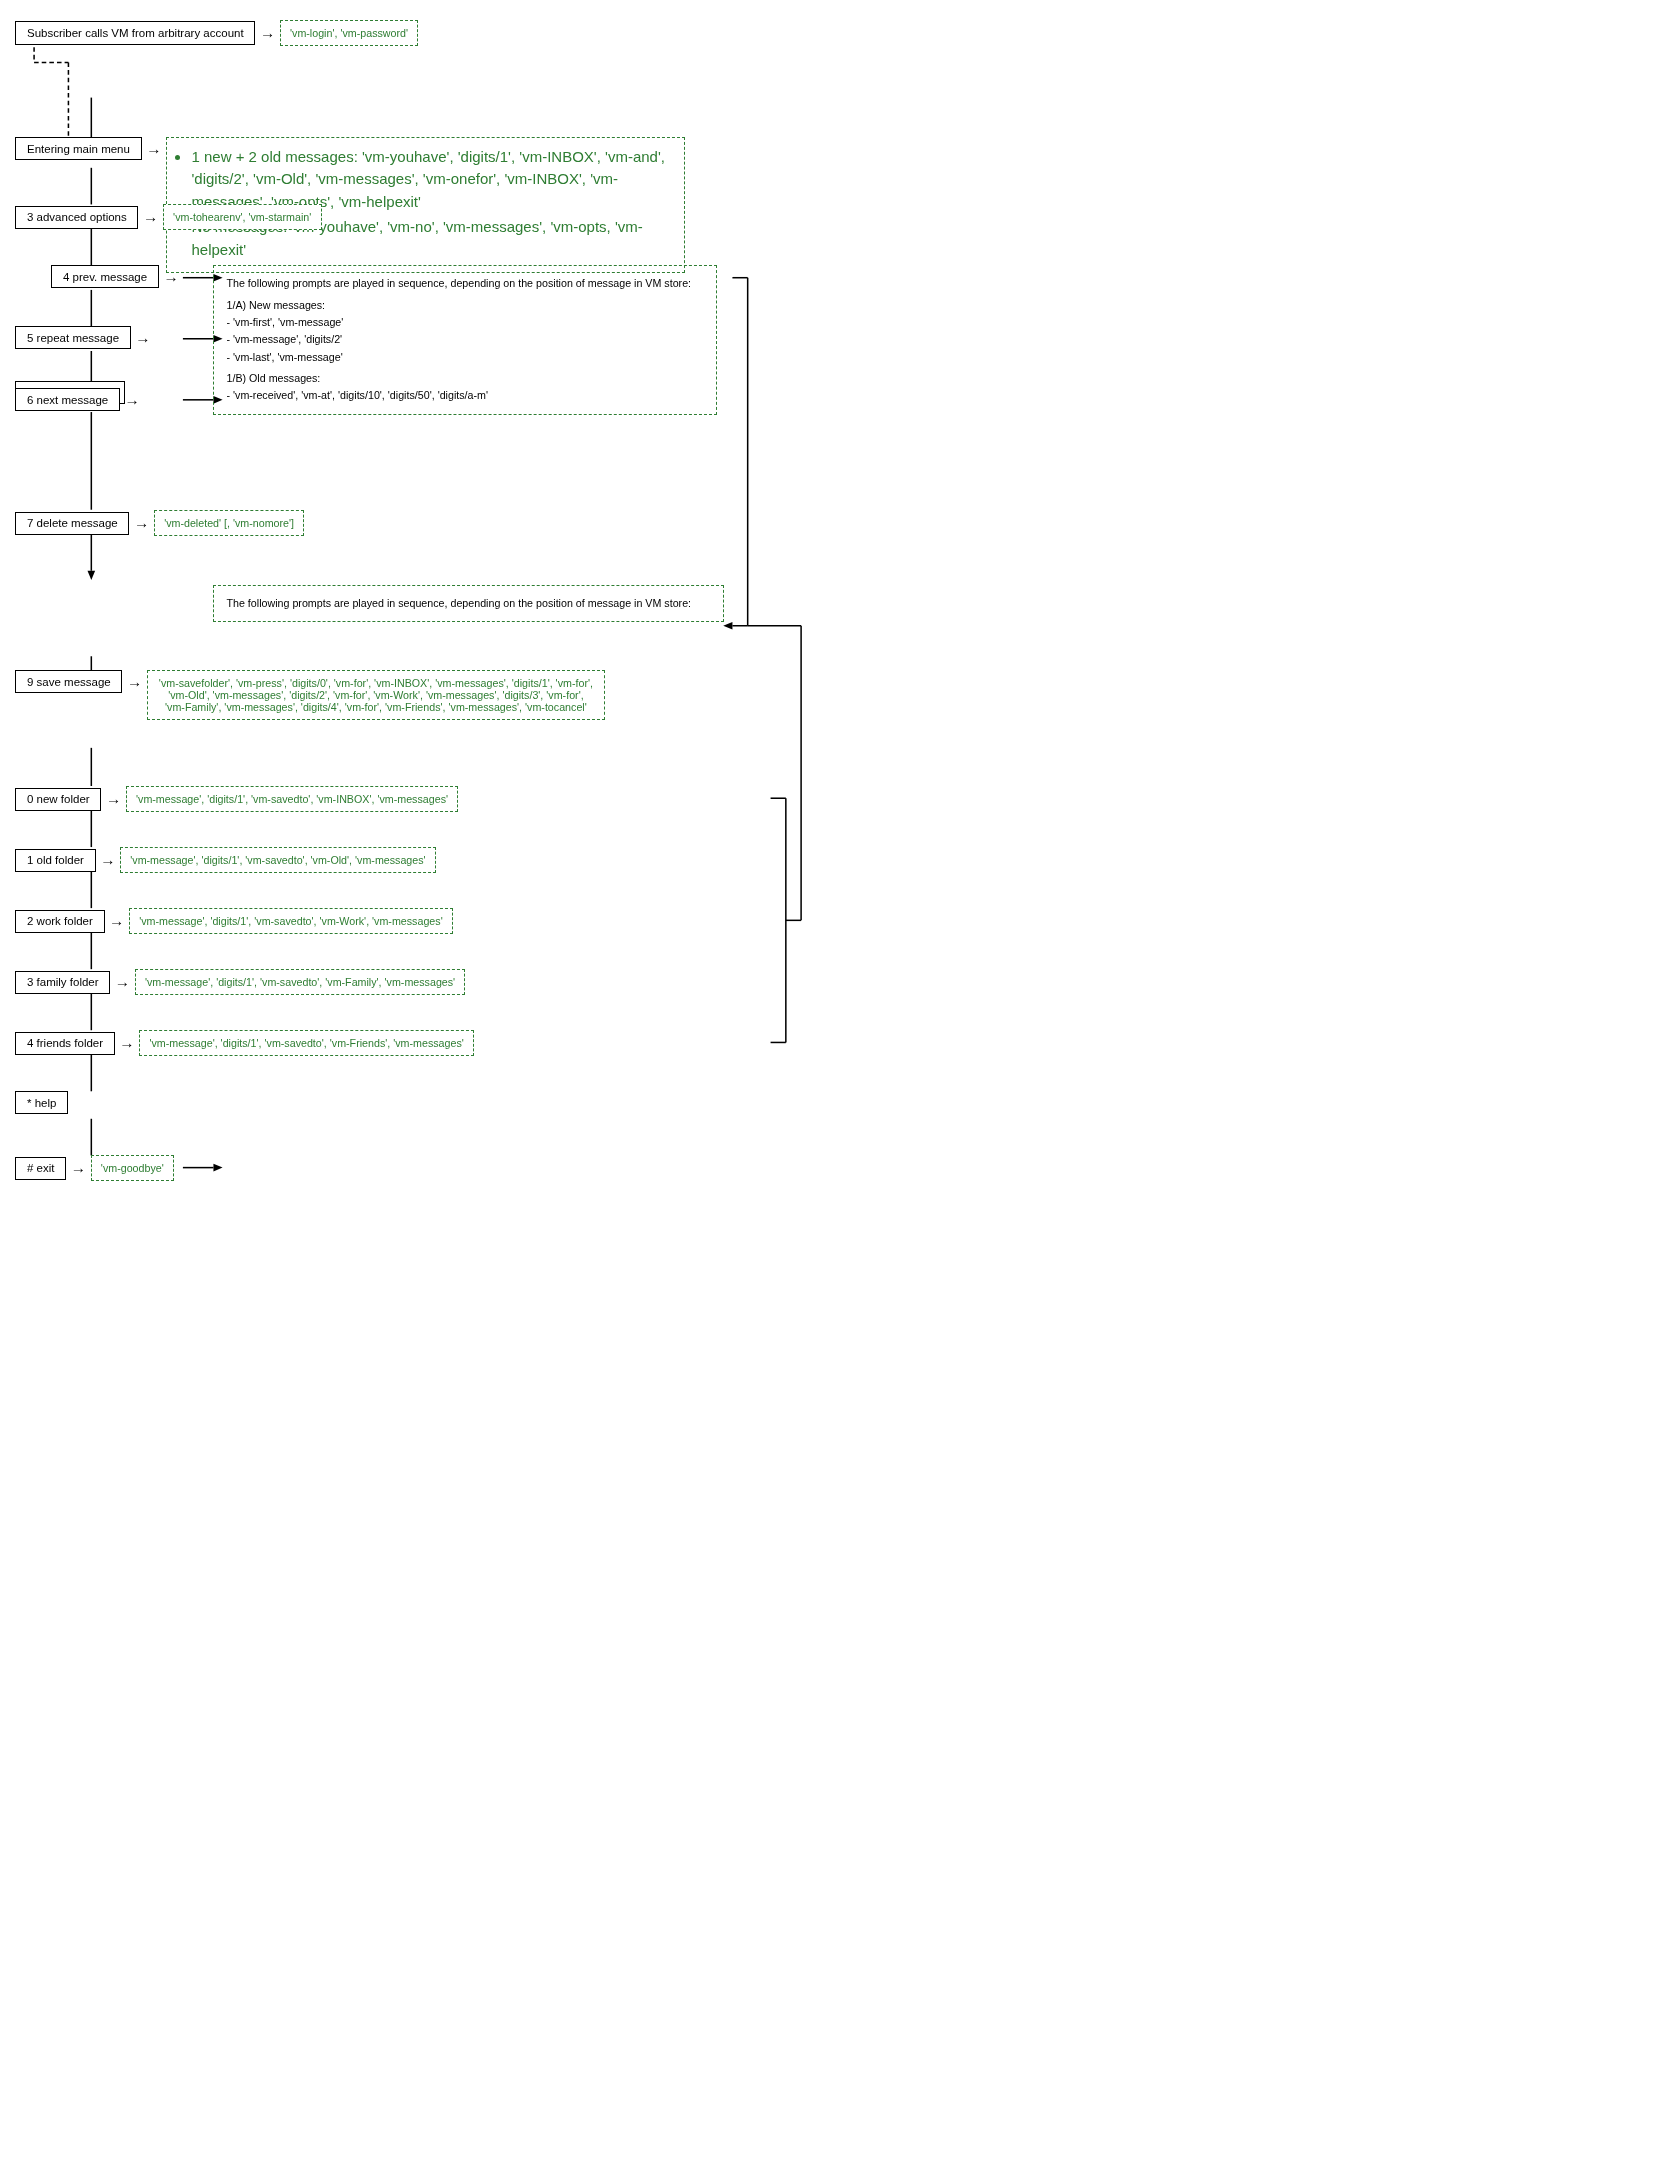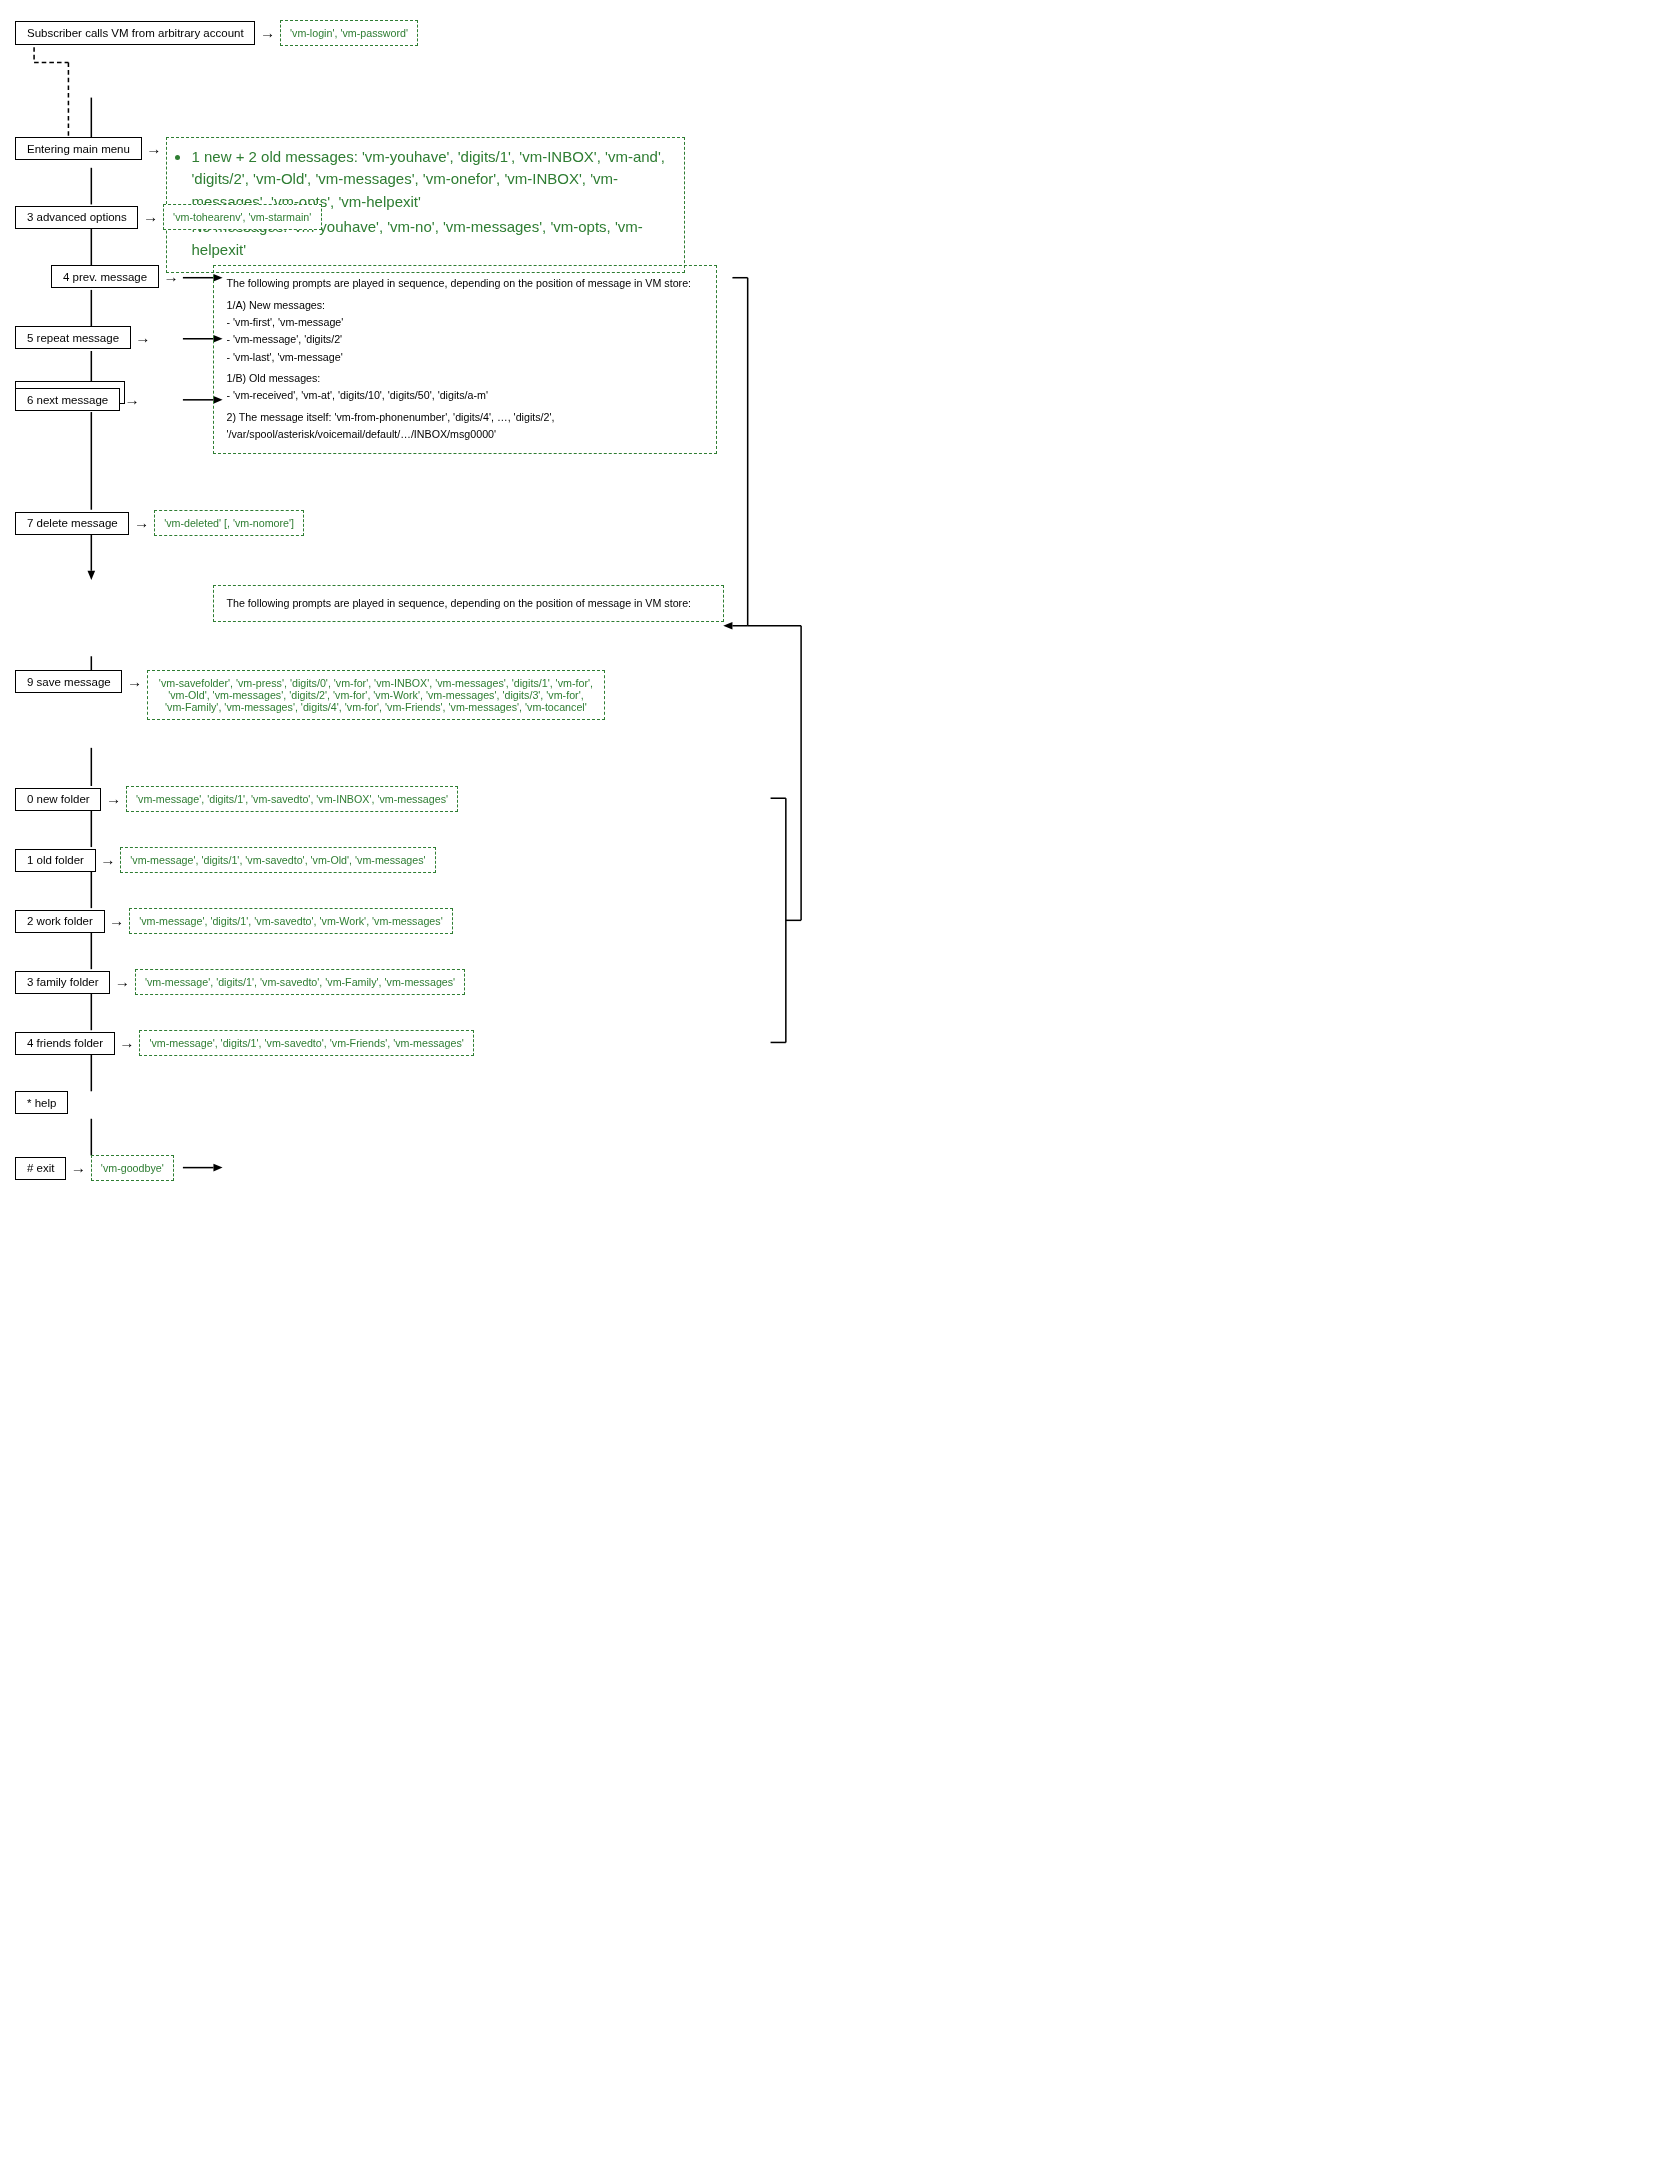--- a/index.html
+++ b/index.html
@@ -200,21 +200,20 @@
     <span style="font-size:15.3px; margin:0 4.6px; padding-top:3.1px;">→</span>
 
     <div class="msg-seq-box" style="position:absolute; left:198px; top:0; width:511px;">
       <div>The following prompts are played in sequence, depending on the position of message in VM store:</div>
       <div style="margin-top:4.6px;">1/A) New messages:</div>
       <div>- 'vm-first', 'vm-message'</div>
       <div>- 'vm-message', 'digits/2'</div>
       <div>- 'vm-last', 'vm-message'</div>
       <div style="margin-top:4.6px;">1/B) Old messages:</div>
       <div>- 'vm-received', 'vm-at', 'digits/10', 'digits/50', 'digits/a-m'</div>
-      <div style="margin-top:4.6px;">2) The message itself: 'vm-from-phonenumber', 'digits/4', …, 'digits/2', '/var/spool/asterisk/voicemail/default/…/INBOX/msg0000'</div>
     </div>
   </div>
 
   <div style="position:absolute; top:311px; left:0; display:flex; align-items:center;">
     <div class="solid-box">5 repeat message</div>
     <span style="font-size:15.3px; margin:0 4.6px;">→</span>
   </div>
 
   <div style="position:absolute; top:373px; left:0; display:flex; align-items:center;">
     <div class="solid-box">6 next message</div>

